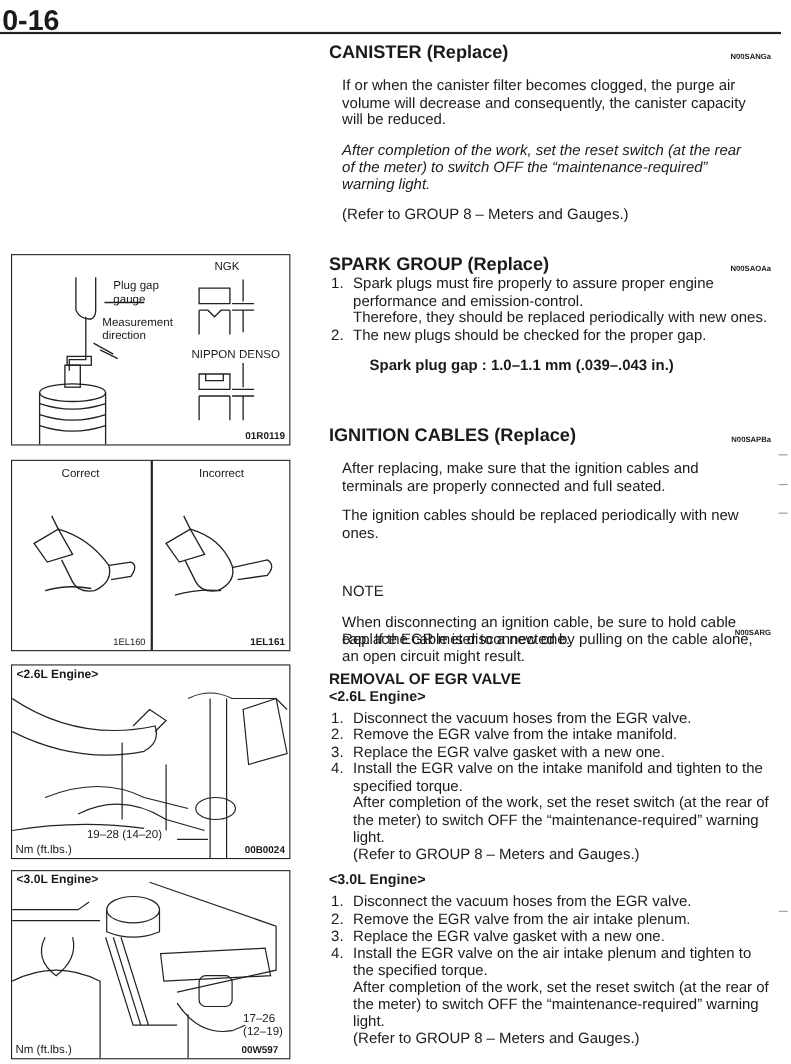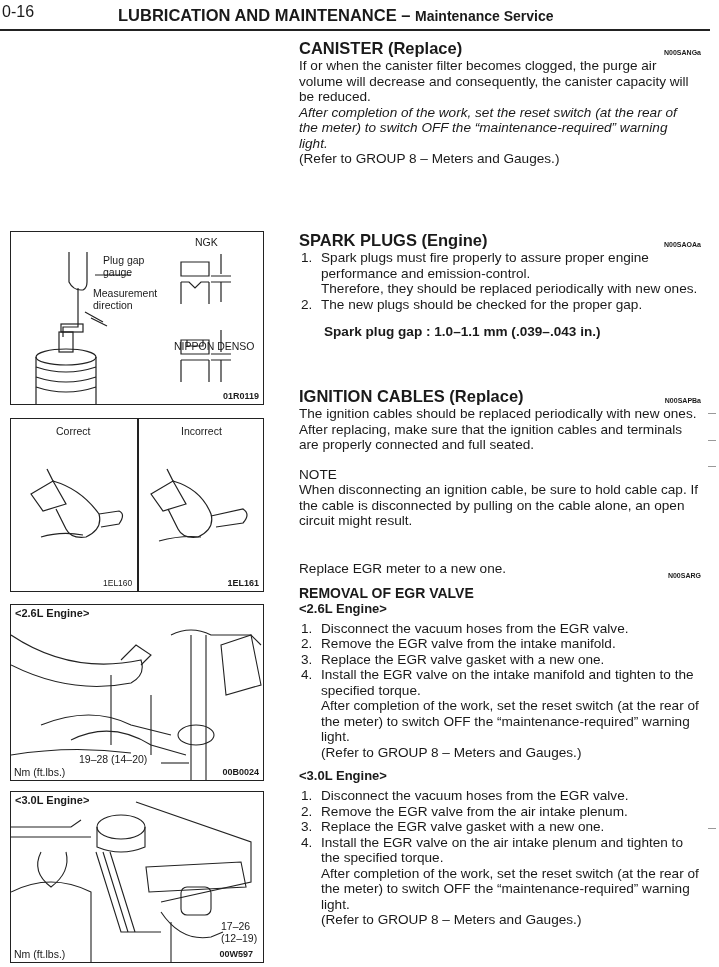--- a/index.html
+++ b/index.html
@@ -1,71 +1,70 @@
 <!DOCTYPE html>
 <html><head>
 <meta charset="utf-8">
 <style>
   html, body { margin:0; padding:0; background:#ffffff; }
   body { width:719px; height:967px; position:relative; overflow:hidden;
          font-family:"Liberation Sans", sans-serif; color:#1a1a1a; }
   .hdr { position:absolute; left:0; top:0; width:719px; height:30px; }
-  .hdr .pn { position:absolute; left:2px; top:3px; font-weight:normal; font-size:16px; }
+  .hdr .pn { position:absolute; left:2px; top:3px; font-weight:bold; font-size:26px; }
   .hdr .ttl { position:absolute; left:118px; top:6px; font-weight:bold; font-size:16.5px; }
   .hdr .ttl .sub { font-size:14px; }
   .hdr .rule { position:absolute; left:0; top:29px; width:710px; height:2px; background:#222; }
 
   .sec { position:absolute; left:299px; width:400px; font-size:13.6px; line-height:15.5px; }
   .sec h2 { margin:0; font-size:16.5px; line-height:20px; font-weight:bold; position:relative; }
   .sec h2 .code { position:absolute; right:-2px; top:5px; font-size:7px; font-weight:bold; letter-spacing:0; }
-  .sec p { margin:0; }
+  .sec p { margin:12px; }
   .sec .it { font-style:italic; }
   .sec ol { margin:0; padding:0; list-style:none; }
   .sec ol li { position:relative; padding-left:22px; }
   .sec ol li .num { position:absolute; left:2px; top:0; }
   .sec .spec { font-weight:bold; padding-left:25px; margin-top:12px; }
   .sec h3 { margin:0; font-size:14px; line-height:16px; font-weight:bold; }
   .sec h4 { margin:0; font-size:13px; line-height:16px; font-weight:bold; }
   .gap { height:14px; }
 
   .fig { position:absolute; left:10px; width:252px; border:1.5px solid #222; background:#fff; }
   .fig .lbl { position:absolute; font-size:10.5px; }
   .fig .code { position:absolute; font-size:9px; font-weight:bold; }
   .fig svg { position:absolute; left:0; top:0; }
   .right-marks { position:absolute; left:708px; width:8px; height:1px; background:#999; }
 </style>
 </head>
 <body>
 
 <div class="hdr">
   <span class="pn">0-16</span>
-  <span class="ttl"><span>LUBRICATION AND MAINTENANCE –</span> <span class="sub">Maintenance Service</span></span>
   <div class="rule"></div>
 </div>
 
 <div class="sec" style="top:38px;">
   <h2><span>CANISTER (Replace)</span><span class="code">N00SANGa</span></h2>
   <p>If or when the canister filter becomes clogged, the purge air volume will decrease and consequently, the canister capacity will be reduced.</p>
   <p class="it">After completion of the work, set the reset switch (at the rear of the meter) to switch OFF the “maintenance-required” warning light.</p>
   <p>(Refer to GROUP 8 – Meters and Gauges.)</p>
 </div>
 
 <div class="sec" style="top:230px;">
-  <h2><span>SPARK PLUGS (Engine)</span><span class="code">N00SAOAa</span></h2>
+  <h2><span>SPARK GROUP (Replace)</span><span class="code">N00SAOAa</span></h2>
   <ol>
     <li><span class="num">1.</span><span>Spark plugs must fire properly to assure proper engine performance and emission-control.</span><br><span>Therefore, they should be replaced periodically with new ones.</span></li>
     <li><span class="num">2.</span><span>The new plugs should be checked for the proper gap.</span></li>
   </ol>
   <p class="spec">Spark plug gap : 1.0–1.1 mm (.039–.043 in.)</p>
 </div>
 
 <div class="sec" style="top:386px;">
   <h2><span>IGNITION CABLES (Replace)</span><span class="code">N00SAPBa</span></h2>
+  <p>After replacing, make sure that the ignition cables and terminals are properly connected and full seated.</p>
   <p>The ignition cables should be replaced periodically with new ones.</p>
-  <p>After replacing, make sure that the ignition cables and terminals are properly connected and full seated.</p>
   <div class="gap"></div>
   <p>NOTE</p>
   <p>When disconnecting an ignition cable, be sure to hold cable cap. If the cable is disconnected by pulling on the cable alone, an open circuit might result.</p>
 </div>
 
 <div class="sec" style="top:561px;">
   <h2><span class="code">N00SARG</span></h2>
   <p>Replace EGR meter to a new one.</p>
   <div style="height:8px"></div>
   <h3>REMOVAL OF EGR VALVE</h3>
@@ -103,21 +102,21 @@
       <path d="M170 30 L198 30 L198 44 L170 44 Z M170 50 L178 50 L184 56 L190 50 L198 50 M170 50 L170 72 M198 50 L198 72"></path>
       <path d="M210 22 L210 42 M210 50 L210 70 M200 44 L220 44 M200 50 L220 50"></path>
       <path d="M170 108 L198 108 L198 122 L170 122 Z M176 108 L176 114 L192 114 L192 108"></path>
       <path d="M170 128 L198 128 M170 128 L170 150 M198 128 L198 150"></path>
       <path d="M210 98 L210 120 M210 128 L210 150 M200 122 L220 122 M200 128 L220 128"></path>
     </g>
   </svg>
   <span class="lbl" style="left:92px;top:22px;line-height:12px;width:70px;">Plug gap gauge</span>
   <span class="lbl" style="left:82px;top:55px;line-height:12px;width:75px;">Measurement direction</span>
   <span class="lbl" style="left:184px;top:4px;">NGK</span>
-  <span class="lbl" style="left:163px;top:84px;margin-top:24px;">NIPPON DENSO</span>
+  <span class="lbl" style="left:163px;top:84px;">NIPPON DENSO</span>
   <span class="code" style="right:4px;bottom:3px;">01R0119</span>
 </div>
 
 <div class="fig" style="top:418px; height:172px;">
   <div style="position:absolute;left:126px;top:0;width:1.5px;height:172px;background:#222;"></div>
   <svg width="252" height="172">
     <g fill="none" stroke="#222" stroke-width="1.2">
       <path d="M20 75 L42 62 L55 85 L32 92 Z"></path>
       <path d="M42 62 Q70 70 88 95 Q92 110 75 118 Q60 120 55 110 L45 90"></path>
       <path d="M88 95 L108 92 Q115 95 108 105 L90 108"></path>

